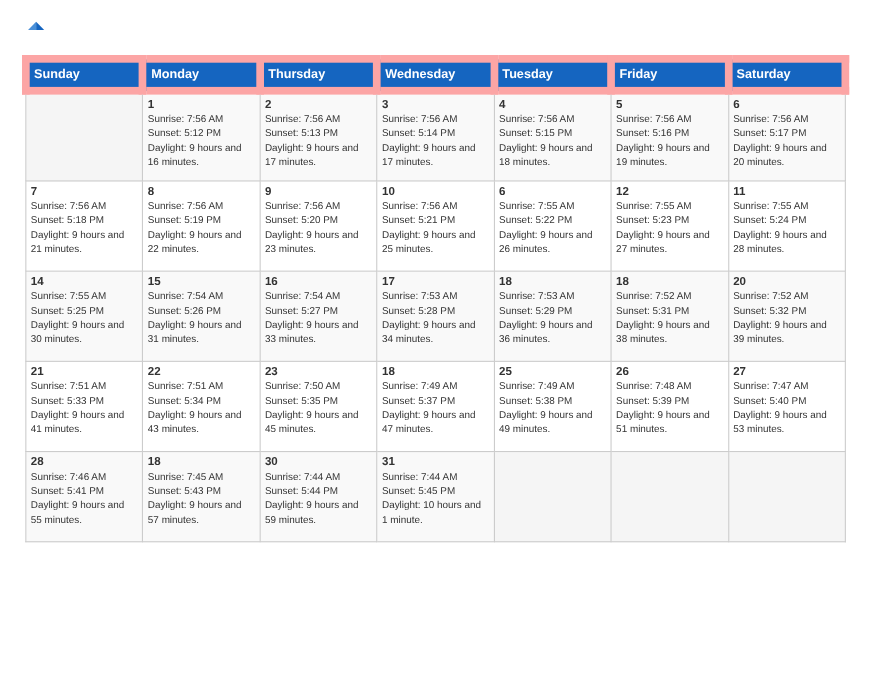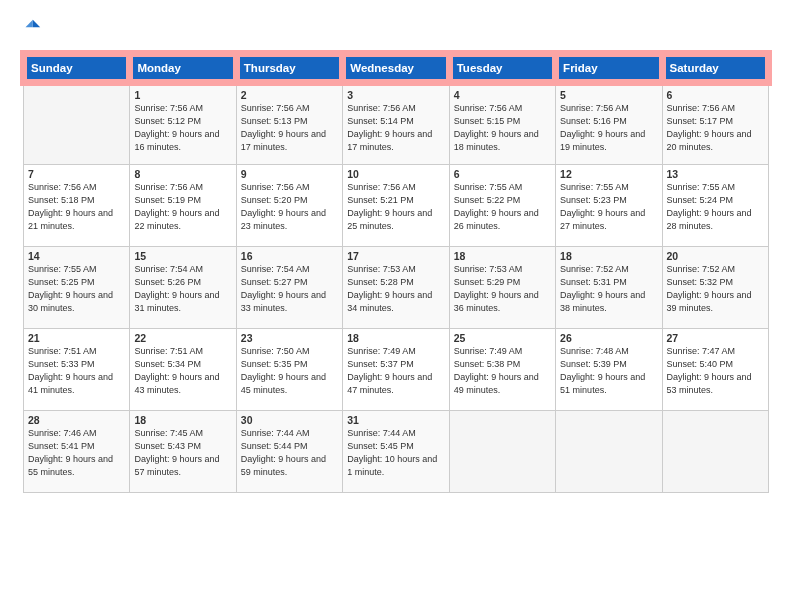--- a/index.html
+++ b/index.html
@@ -174,21 +174,21 @@
           </td>
           <td>
             <span class="day-num">6</span>
             <div class="day-info">Sunrise: 7:55 AM<br>Sunset: 5:22 PM<br>Daylight: 9 hours and 26 minutes.</div>
           </td>
           <td>
             <span class="day-num">12</span>
             <div class="day-info">Sunrise: 7:55 AM<br>Sunset: 5:23 PM<br>Daylight: 9 hours and 27 minutes.</div>
           </td>
           <td>
-            <span class="day-num">13</span>
+            <span class="day-num">11</span>
             <div class="day-info">Sunrise: 7:55 AM<br>Sunset: 5:24 PM<br>Daylight: 9 hours and 28 minutes.</div>
           </td>
         </tr>
         <tr>
           <td>
             <span class="day-num">14</span>
             <div class="day-info">Sunrise: 7:55 AM<br>Sunset: 5:25 PM<br>Daylight: 9 hours and 30 minutes.</div>
           </td>
           <td>
             <span class="day-num">15</span>

